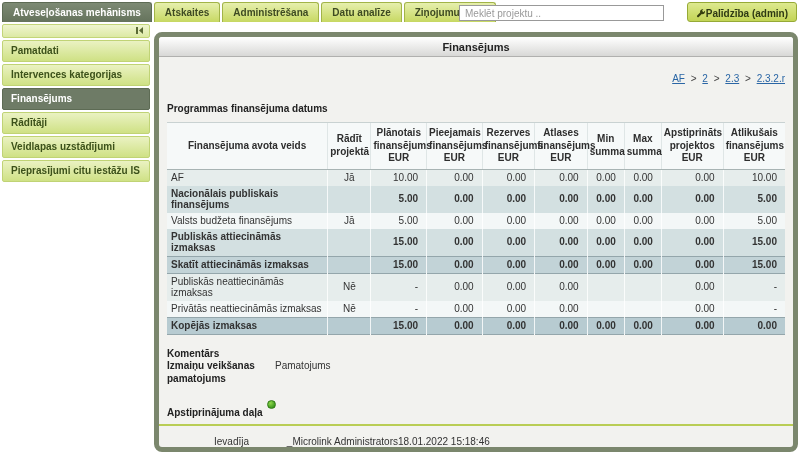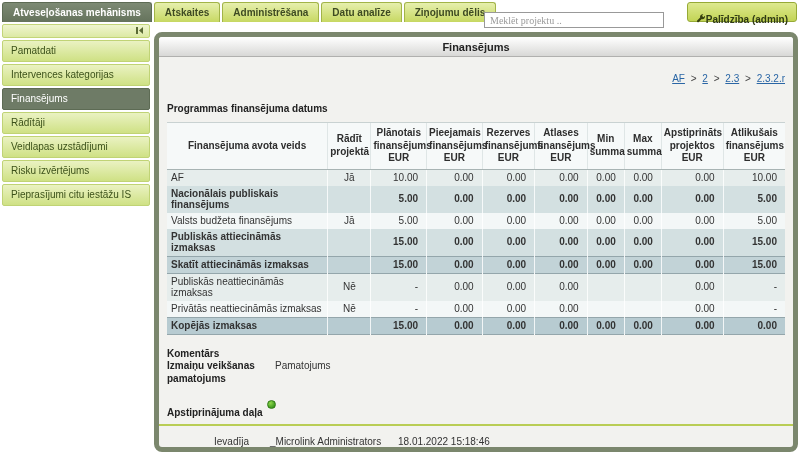--- a/index.html
+++ b/index.html
@@ -12,41 +12,41 @@
   
   .topnav { height:22px; position:relative; display:flex; align-items:flex-end; padding-left:2px; background:#fff; }
   .tab {
     margin-right:2px; padding:4px 10px 4px; font-family:inherit;
     font-size:10px; font-weight:bold; color:#3e4a22; cursor:pointer;
     background:linear-gradient(#e6efad,#c7d862); border:1px solid #a2b448;
     border-bottom:none; border-radius:3px 3px 0 0;
   }
   .tab.active { background:linear-gradient(#7d8a74,#65735c); color:#fff; border-color:#5d6b54; }
   .search {
-    position:absolute; right:136px; top:12px; width:180px; height:16px;
-    border:1px solid #999; font-family:Liberation Serif, serif; font-size:10px; padding:1px 5px; color:#333;
+    position:absolute; right:136px; top:5px; width:205px; height:16px;
+    border:1px solid #999; font-family:Liberation Sans, sans-serif; font-size:10px; padding:1px 5px; color:#333;
   }
   .search::placeholder { color:#9a9a9a; }
   .help-btn {
     position:absolute; right:3px; top:2px; height:17px; padding:16px 8px 2px;
     font-family:inherit; font-size:10px; font-weight:bold; color:#2f3a14; cursor:pointer;
     background:linear-gradient(#dde98f,#c2d455); border:1px solid #96aa36; border-radius:3px;
-    display:flex; align-items:center; 
+    display:flex; align-items:flex-end; 
   }
 
   
   .content { display:flex; padding-top:2px; height:436px; }
   .sidebar { width:150px; padding-left:2px; flex:none; }
   .collapse-strip {
     height:14px; margin-bottom:2px; padding:1px 5px 0; text-align:right;
     background:linear-gradient(#eff5cf,#dceadzz) ; background:linear-gradient(#eff5cf,#dce9a4);
     border:1px solid #c3d578; border-radius:2px; cursor:pointer;
   }
   .side-item {
-    margin-bottom:2px; padding:4px 8px 5px; font-size:10px; font-weight:normal; color:#3c511a;
+    margin-bottom:2px; padding:4px 8px 5px; font-size:10px; font-weight:bold; color:#3c511a;
     background:linear-gradient(#eaf2c2,#cfe185); border:1px solid #c0d375; border-radius:2px; cursor:pointer;
   }
   .side-item.active { background:#6e7b66; color:#fff; border-color:#5d6b54; }
 
   .panel {
     flex:1; margin:8px 2px 0 4px; height:420px;
     border:5px solid #7b876d; border-radius:8px; background:#f2f2ef; overflow:hidden;
   }
   .panel-title {
     height:20px; line-height:20px; text-align:center; font-size:11px; font-weight:bold; color:#222;
@@ -87,21 +87,21 @@
   .approval-label { font-weight:bold; color:#222;margin-top:16px; }
   .info-ic {
     width:9px; height:9px; border-radius:50%; display:inline-block; cursor:pointer;
     background:radial-gradient(circle at 35% 30%, #8fd84a, #3f9a1f 70%);
     border:1px solid #2f7a14;
   }
   .green-divider { border-top:2px solid #b9cd55; margin:6px -8px 8px; }
 
   .audit-row { display:flex; line-height:16px; }
   .a-action { width:56px; flex:none;margin-left:47px; }
-  .a-user { width:128px; flex:none; }
+  .a-user { width:128px; flex:none;text-align:right; }
   .a-ts { width:108px; flex:none; }
   .a-link { color:#2a66a5; text-decoration:underline; cursor:pointer; }
 </style>
 </head>
 <body>
 
 <div class="topnav">
   <button class="tab active">Atveseļošanas mehānisms</button>
   <button class="tab">Atskaites</button>
   <button class="tab">Administrēšana</button>
@@ -127,21 +127,20 @@
             <rect x="1" y="1" width="2" height="7" fill="#5a6a35"></rect>
             <path d="M8 1 L4 4.5 L8 8 Z" fill="#5a6a35"></path>
           </svg>
       </span>
     </div>
     <div class="side-item">Pamatdati</div>
     <div class="side-item">Intervences kategorijas</div>
     <div class="side-item active">Finansējums</div>
     <div class="side-item">Rādītāji</div>
     <div class="side-item">Veidlapas uzstādījumi</div>
-    <div class="side-item">Risku izvērtējums</div>
     <div class="side-item">Pieprasījumi citu iestāžu IS</div>
   </div>
 
   <div class="panel">
     <div class="panel-title">Finansējums</div>
     <div class="panel-body">
 
       <div class="breadcrumb">
         <a href="#">AF</a>
         <span class="sep">&gt;</span>

